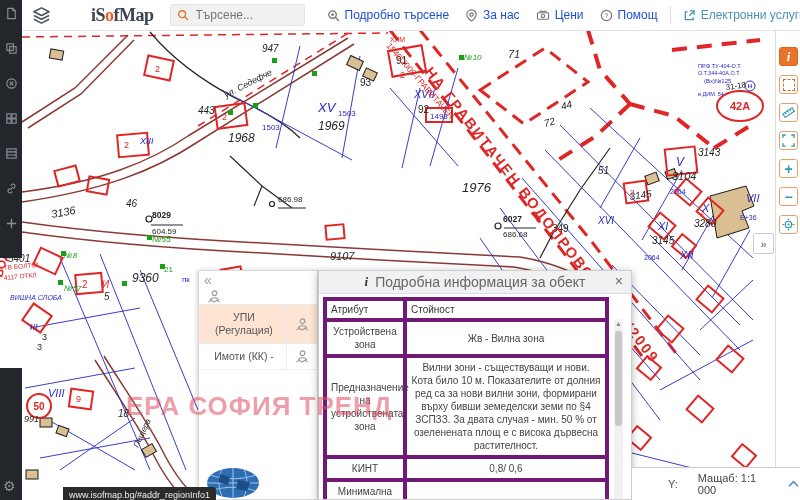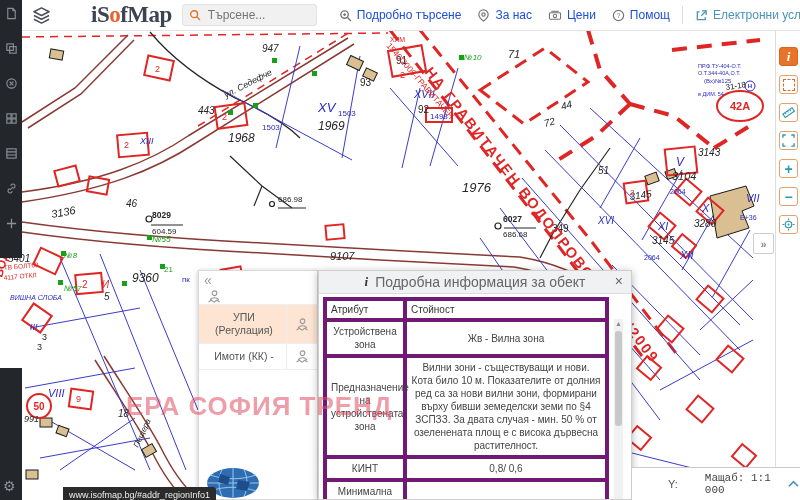--- a/index.html
+++ b/index.html
@@ -18,24 +18,24 @@
   .redBox{fill:none;stroke:#e02525;stroke-width:2;}
   .tan{fill:#d9bf92;stroke:#1a1a1a;stroke-width:1;}
   .grn{fill:#18a018;}
   .redC{fill:none;stroke:#e02525;stroke-width:2;}
   .bluC{fill:none;stroke:#2b2bc4;stroke-width:1;}
   .sv{fill:#fff;stroke:#222;stroke-width:1.2;}
   .t-b{fill:#2b2bc4}.t-k{fill:#262626}.t-r{fill:#e02525}.t-g{fill:#18a018}
   
   #header{position:absolute;left:0;top:0;width:800px;height:30px;background:#fff;
           border-bottom:1px solid #e2e2e2;z-index:40;display:flex;align-items:center;}
-  #logo{font-family:"Liberation Serif",serif;font-weight:bold;font-size:23px;margin-left:40px;letter-spacing:-.5px;}
+  #logo{font-family:"Liberation Serif",serif;font-weight:bold;font-size:18px;margin-left:40px;letter-spacing:-.5px;}
   #logo .lg1,#logo .lg3{color:#3b4450}#logo .lg2{color:#e8622d}
   .searchbox{display:flex;align-items:center;background:#f1f1f1;border:1px solid #e3e3e3;border-radius:3px;
-             height:20px;width:128px;margin-left:10px;padding:0 6px;}
+             height:20px;width:128px;margin-left:16px;padding:0 6px;}
   .searchbox input{border:none;background:transparent;outline:none;font-size:12px;color:#555;width:100px;margin-left:5px;
                    font-family:"Liberation Sans",sans-serif;}
   .hitem{display:flex;align-items:center;font-size:12px;color:#1d4ed8;margin-left:16px;cursor:pointer;white-space:nowrap;}
   .hitem svg,.hitem .hico{margin-right:5px;}
   #hdr-right{display:flex;align-items:center;margin-left:auto;margin-right:10px;}
   .hdivider{width:1px;height:18px;background:#ddd;margin:0 12px;}
   .eserv{color:#4a93b8;}
   
   #rail-top{position:absolute;left:0;top:0;width:22px;height:252px;background:#23272b;z-index:45;
             display:flex;flex-direction:column;align-items:center;padding-top:6px;}
@@ -80,21 +80,21 @@
   .infotable th{text-align:left;font-weight:normal;color:#333;background:#fff;}
   .infotable th.c1,.infotable td.attr{width:68px;}
   .infotable td{text-align:center;line-height:1.3;}
   #modal-scroll{position:absolute;right:8px;top:48px;width:9px;bottom:0;background:#f1f1f1;}
   #modal-scroll .arr{position:absolute;top:1px;left:0;width:9px;text-align:center;font-size:7px;color:#888;}
   #modal-scroll .thumb{position:absolute;top:12px;left:1px;width:7px;height:95px;background:#c8c8c8;border-radius:3px;}
   
   #footer{position:absolute;left:631px;top:467px;width:169px;height:33px;background:#fff;border-top:1px solid #ccc;
           border-left:1px solid #ccc;z-index:46;display:flex;align-items:center;font-size:11px;color:#555;box-sizing:border-box;}
   #footer .ylab{margin-left:36px;}
-  #footer .scale{margin-left:27px;color:#444;font-family:Liberation Mono, monospace;}
+  #footer .scale{margin-left:20px;color:#444;}
   #footer .chev{margin-left:12px;cursor:pointer;display:flex;}
   #watermark{position:absolute;left:126px;top:391px;font-size:26px;font-weight:bold;color:rgba(222,78,96,.55);
              letter-spacing:1px;white-space:nowrap;z-index:55;pointer-events:none;}
   #urltip{position:absolute;left:63px;top:487px;height:16px;background:#2b2b2b;color:#eee;font-size:9px;
           display:flex;align-items:center;padding:0 6px;z-index:60;border-top-right-radius:3px;}
   #globe{position:absolute;left:200px;top:466px;z-index:21;}
 </style>
 </head>
 <body>
 

